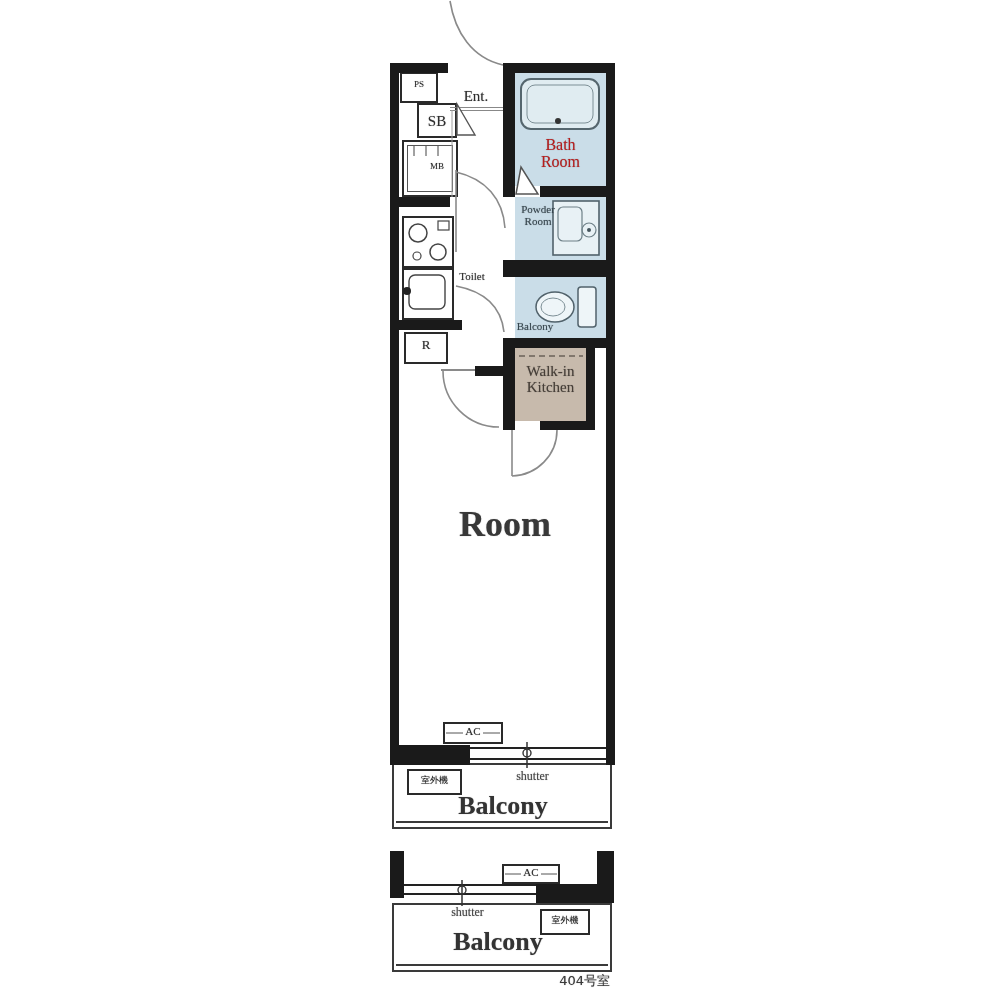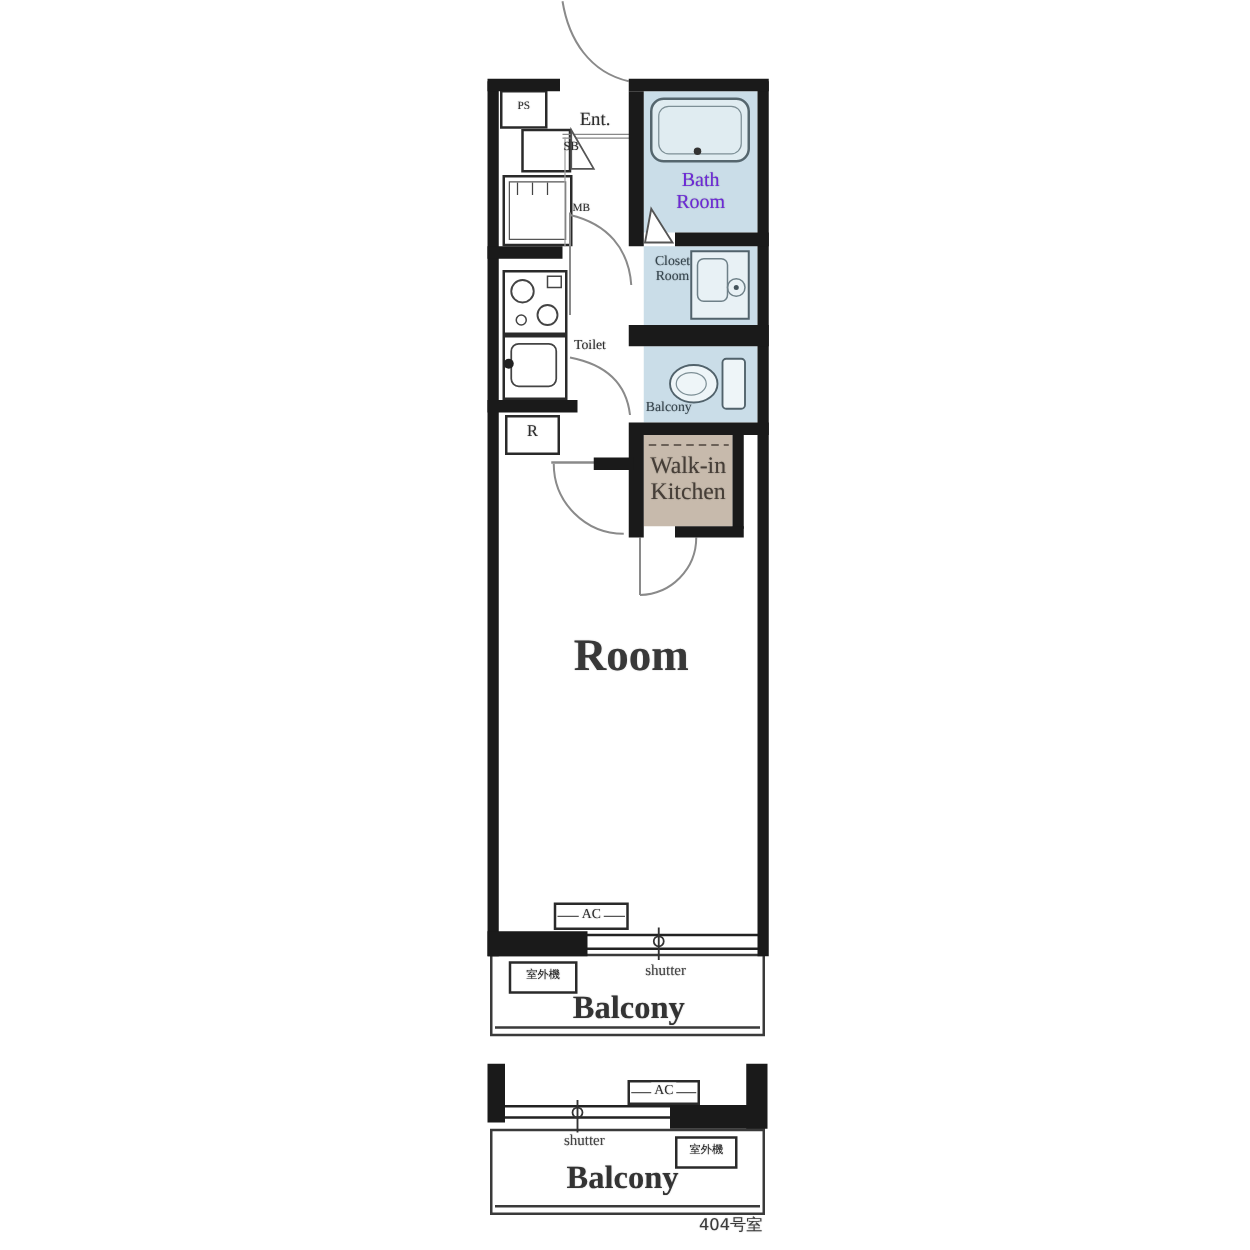--- a/index.html
+++ b/index.html
@@ -130,36 +130,36 @@
   <div class="wall" style="left:540px;top:421px;width:55px;height:9px;"></div>
   <div class="wall" style="left:390px;top:197px;width:60px;height:10px;"></div>
   <div class="wall" style="left:390px;top:320px;width:72px;height:10px;"></div>
   <div class="wall" style="left:475px;top:366px;width:32px;height:10px;"></div>
   <div class="wall" style="left:390px;top:745px;width:80px;height:20px;"></div>
   <div class="wall" style="left:390px;top:851px;width:14px;height:47px;"></div>
   <div class="wall" style="left:597px;top:851px;width:17px;height:52px;"></div>
   <div class="wall" style="left:536px;top:884px;width:76px;height:19px;"></div>
 
   <div class="lbl" style="left:400px;top:80px;width:38px;font-size:9px;font-style:normal;">PS</div>
-  <div class="lbl" style="left:437px;top:113px;width:40px;font-size:10px;font-style:normal;">SB</div>
-  <div class="lbl" style="left:402px;top:162px;width:70px;font-size:9px;font-style:normal;margin-left:28px;">MB</div>
+  <div class="lbl" style="left:417px;top:113px;width:40px;font-size:15px;font-style:normal;">SB</div>
+  <div class="lbl" style="left:402px;top:162px;width:70px;font-size:9px;font-style:normal;">MB</div>
   <div class="lbl" style="left:452px;top:88px;width:48px;font-size:15px;">Ent.</div>
   <div class="lbl" style="left:443px;top:271px;width:58px;font-size:11px;">Toilet</div>
   <div class="lbl" style="left:404px;top:338px;width:44px;font-size:13px;">R</div>
 
-  <div class="lbl" style="left:515px;top:136px;width:91px;font-size:16px;color:#6d28d9;">
+  <div class="lbl" style="left:515px;top:136px;width:91px;font-size:16px;color:#b91c1c;">
     <span style="display:block;">Bath</span>
     <span style="display:block;">Room</span>
   </div>
   <div class="lbl" style="left:516px;top:204px;width:44px;font-size:11px;color:#36464f;">
-    <span style="display:block;">Closet</span>
+    <span style="display:block;">Powder</span>
     <span style="display:block;">Room</span>
   </div>
   <div class="lbl" style="left:514px;top:321px;width:42px;font-size:11px;color:#36464f;">Balcony</div>
-  <div class="lbl" style="left:515px;top:363px;width:71px;font-size:19px;color:#463e37;">
+  <div class="lbl" style="left:515px;top:363px;width:71px;font-size:15px;color:#463e37;">
     <span style="display:block;">Walk-in</span>
     <span style="display:block;">Kitchen</span>
   </div>
 
   <div class="lbl" style="left:415px;top:505px;width:180px;font-size:36px;font-weight:600;color:#383838;">
     <span style="display:block;">Room</span>
   </div>
 
   <div class="lbl" style="left:443px;top:726px;width:60px;font-size:11px;">
     <span style="background:#fff;padding:0 2px;">AC</span>

